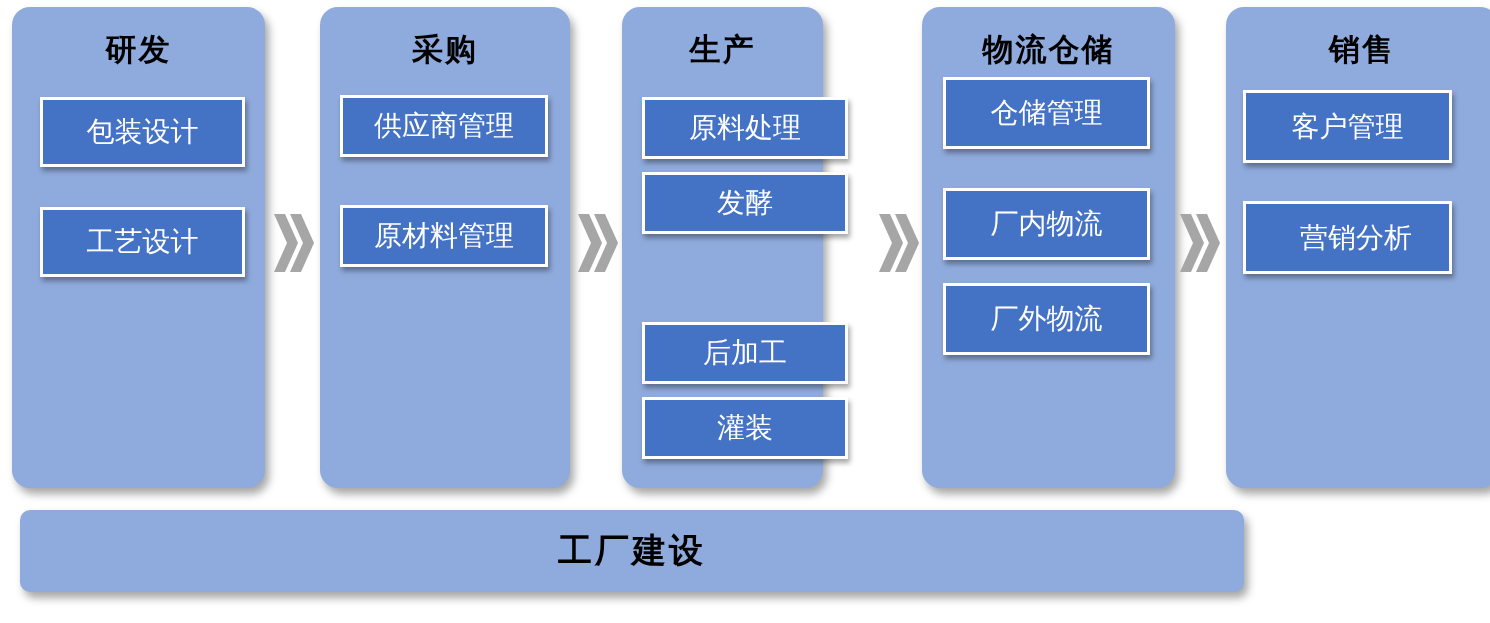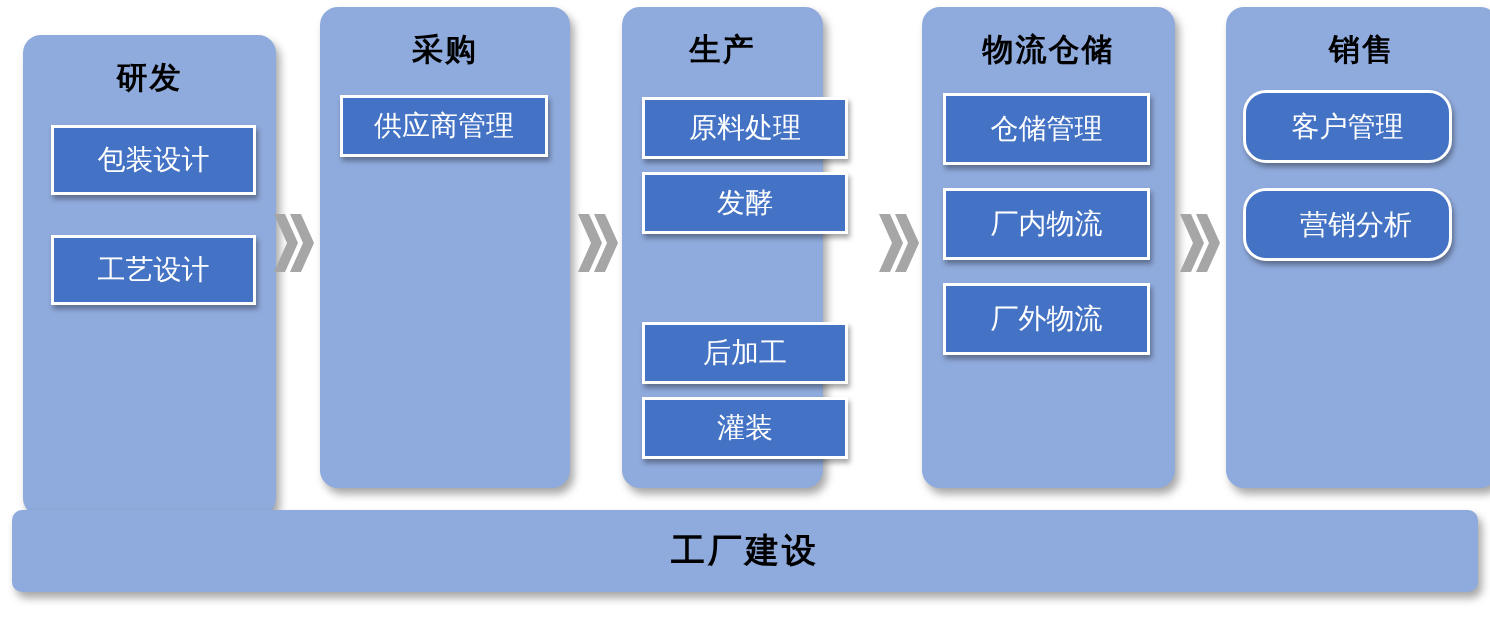--- a/index.html
+++ b/index.html
@@ -41,66 +41,66 @@
     box-sizing: border-box;
     box-shadow: 2px 4px 5px rgba(0,0,0,0.35);
     display: flex;
     align-items: center;
     justify-content: center;
     color: #ffffff;
     font-size: 28px;
     white-space: nowrap;
   }
   
-  .c1 { left: 23px;   width: 253px; margin-top: 28px; }
+  .c1 { left: 12px;   width: 253px; }
   .c1 .box { left: 28px; width: 205px; height: 70px; }
   .c1 .b0 { top: 90px; }
   .c1 .b1 { top: 200px; }
   
   .c2 { left: 320px;  width: 250px; }
   .c2 .box { left: 20px; width: 208px; height: 62px; }
   .c2 .b0 { top: 88px; }
   .c2 .b1 { top: 198px; }
   
   .c3 { left: 622px;  width: 201px; }
   .c3 .box { left: 20px; width: 206px; height: 62px; }
   .c3 .b0 { top: 90px; }
   .c3 .b1 { top: 165px; }
   .c3 .b2 { top: 240px; }
   .c3 .b3 { top: 315px; font-family: Liberation Mono, monospace; }
   .c3 .b4 { top: 390px; }
   
   .c4 { left: 922px;  width: 253px; }
   .c4 .box { left: 21px; width: 207px; height: 72px; }
-  .c4 .b0 { top: 86px; text-align: center; }
+  .c4 .b0 { top: 70px; text-align: center; }
   .c4 .b1 { top: 181px; }
   .c4 .b2 { top: 276px; }
   
   .c5 { left: 1226px; width: 272px; }
-  .c5 .box { left: 17px; width: 209px; height: 73px; border-radius: 23px; }
+  .c5 .box { left: 17px; width: 209px; height: 73px; }
   .c5 .b0 { top: 83px; }
-  .c5 .b1 { top: 181px; padding-left: 17px; }
+  .c5 .b1 { top: 194px; padding-left: 17px; }
 
   .chev {
     position: absolute;
     top: 214px;
     width: 40px;
     height: 58px;
   }
   .chev svg { display: block; width: 100%; height: 100%; }
   .ch1 { left: 274px; }
   .ch2 { left: 578px; }
   .ch3 { left: 879px; }
   .ch4 { left: 1180px; }
 
   .foundation {
     position: absolute;
-    left: 12px;
+    left: 20px;
     top: 510px;
-    width: 1466px;
+    width: 1224px;
     height: 82px;
     background: #8FAADC;
     border-radius: 10px;
     box-shadow: 4px 6px 8px rgba(0,0,0,0.35);
     display: flex;
     align-items: center;
     justify-content: center;
     font-size: 34px;
     font-weight: bold;
     color: #000000;
@@ -121,20 +121,21 @@
   <div class="chev ch1">
     <svg viewBox="0 0 40 58" xmlns="http://www.w3.org/2000/svg">
       <polygon points="0,0 11,0 24,29 11,58 0,58 13,29" fill="#A6A6A6"></polygon>
       <polygon points="16,0 27,0 40,29 27,58 16,58 29,29" fill="#A6A6A6"></polygon>
     </svg>
   </div>
 
   <div class="col c2">
     <div class="col-header">采购</div>
     <div class="box b0">供应商管理</div>
+    <div class="box b1">原材料管理</div>
   </div>
 
   <div class="chev ch2">
     <svg viewBox="0 0 40 58" xmlns="http://www.w3.org/2000/svg">
       <polygon points="0,0 11,0 24,29 11,58 0,58 13,29" fill="#A6A6A6"></polygon>
       <polygon points="16,0 27,0 40,29 27,58 16,58 29,29" fill="#A6A6A6"></polygon>
     </svg>
   </div>
 
   <div class="col c3">

